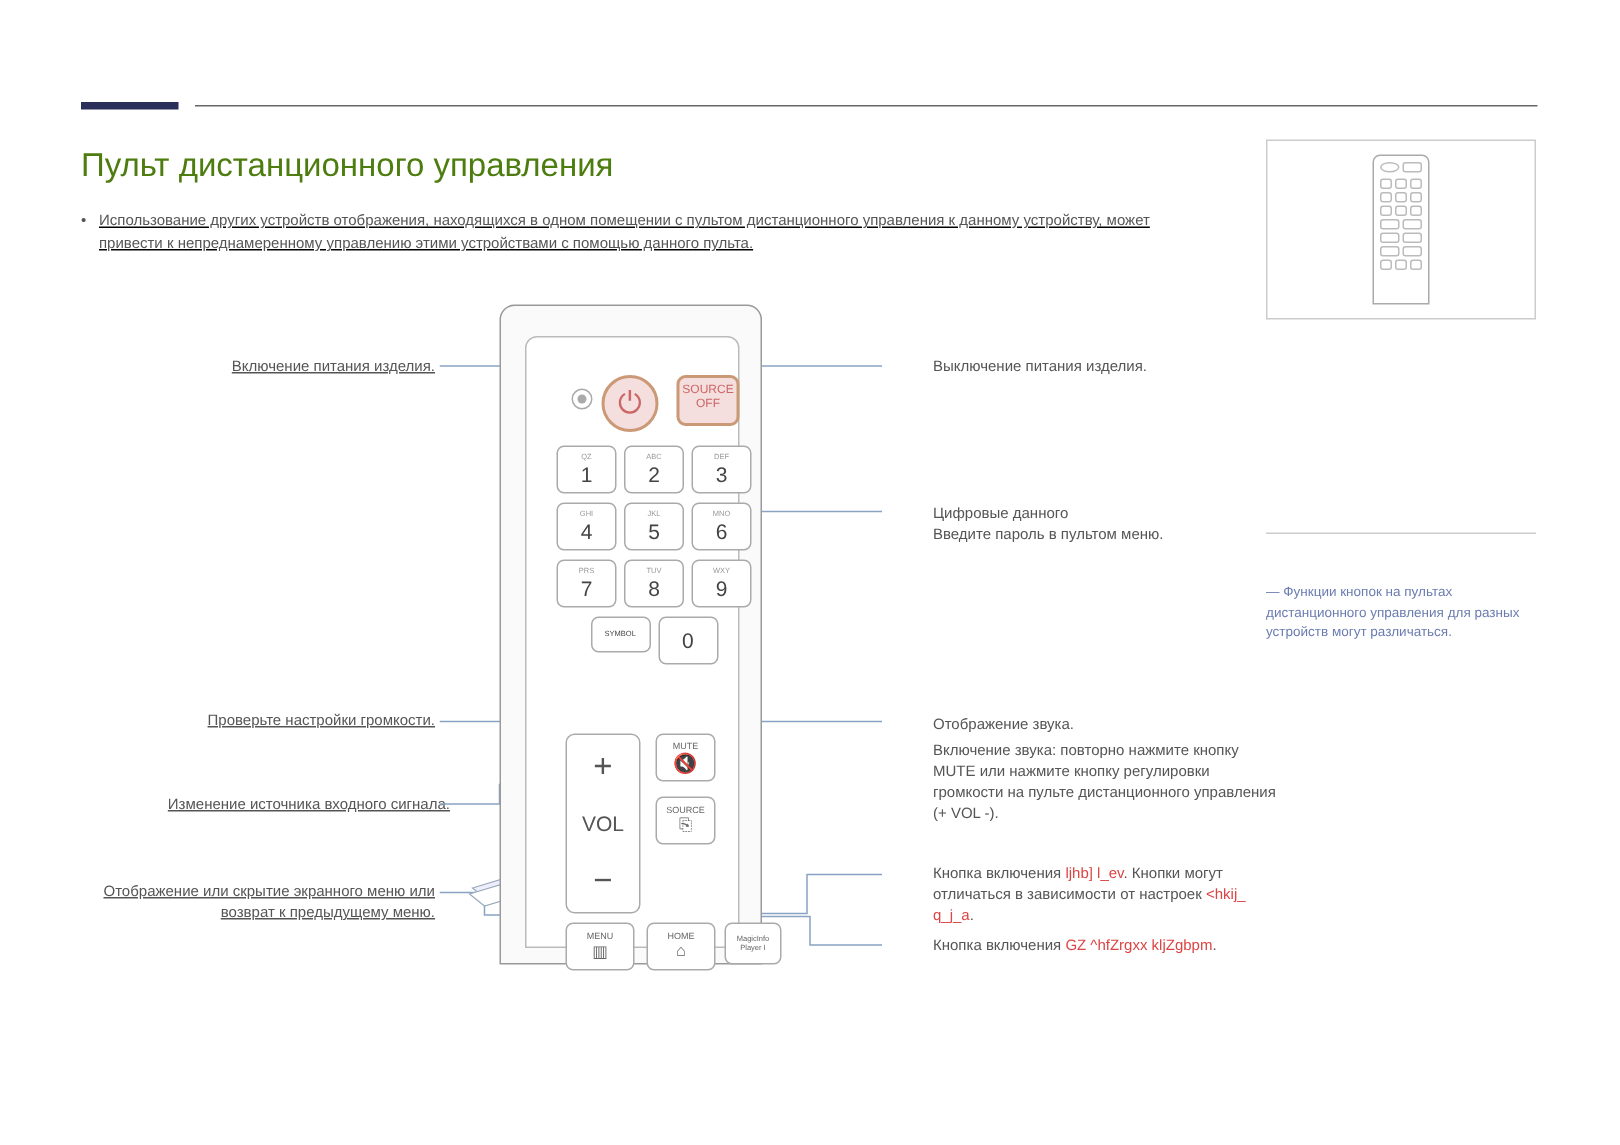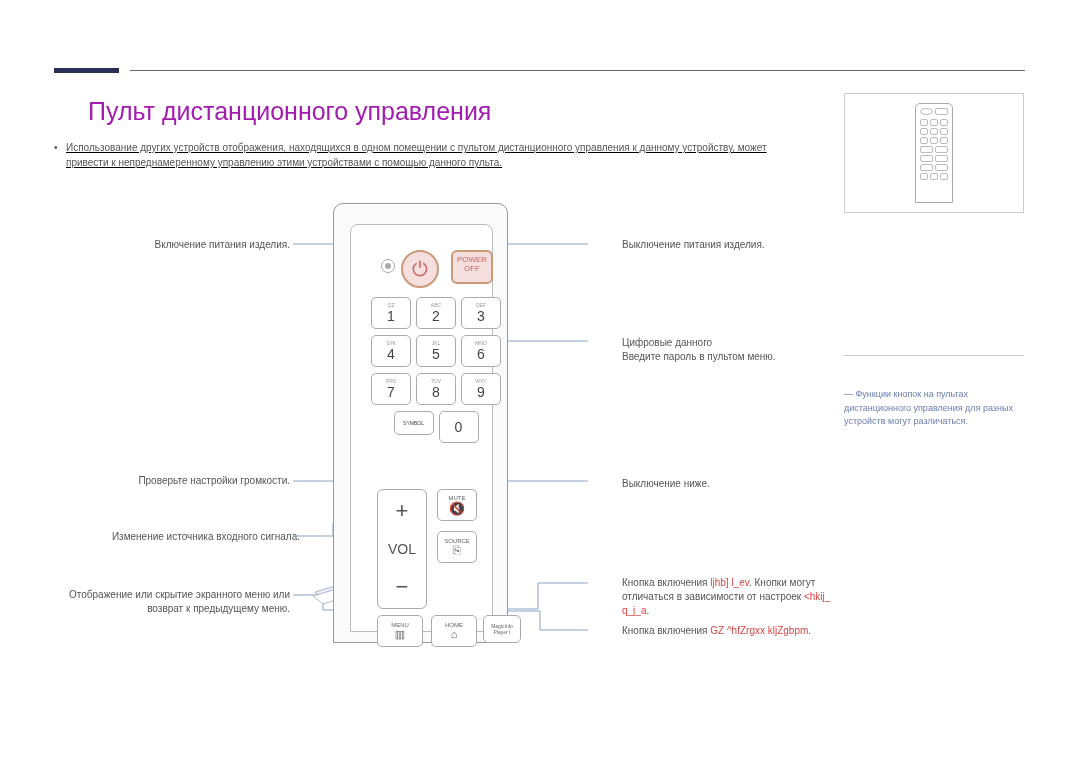--- a/index.html
+++ b/index.html
@@ -1,19 +1,19 @@
 <!DOCTYPE html>
 <html><head>
 <meta charset="utf-8">
 <style>
 * { margin: 0; padding: 0; box-sizing: border-box; }
 body { font-family: Arial, sans-serif; width: 1080px; height: 763px; background: #fff; position: relative; }
 .topbar { position: absolute; top: 68px; left: 54px; width: 65px; height: 5px; background: #2a2f5a; }
 .topline { position: absolute; top: 70px; left: 130px; width: 895px; height: 1px; background: #666; }
-.title { position: absolute; top: 97px; left: 54px; font-size: 25px; font-weight: 300; color: #a21caf; margin-left: 34px; }
+.title { position: absolute; top: 97px; left: 54px; font-size: 22px; font-weight: 300; color: #4d7c0f; }
 .bullets { position: absolute; top: 140px; left: 54px; width: 740px; text-decoration: underline; }
 .bullets li { list-style: none; font-size: 10px; color: #555; line-height: 1.5; margin-bottom: 6px; padding-left: 12px; position: relative; }
 .bullets li:before { content: "•"; position: absolute; left: 0; }
 
 .remote { position: absolute; top: 203px; left: 333px; width: 175px; height: 440px; border: 1px solid #999; border-radius: 10px 10px 0 0; background: #fafafa; }
 .panel { position: absolute; top: 20px; left: 16px; width: 143px; height: 408px; border: 1px solid #bbb; border-radius: 8px 8px 0 0; background: #fff; }
 .dot { position: absolute; top: 34px; left: 30px; width: 14px; height: 14px; border: 1px solid #aaa; border-radius: 50%; display: flex; align-items: center; justify-content: center; }
 .dot:after { content: ""; width: 6px; height: 6px; background: #aaa; border-radius: 50%; }
 .pwr { position: absolute; top: 25px; left: 50px; width: 38px; height: 38px; border: 2px solid #c97; border-radius: 50%; background: #f4dede; color: #c66; display: flex; align-items: center; justify-content: center; font-size: 20px; }
 .poff { position: absolute; top: 25px; left: 100px; width: 42px; height: 34px; border: 2px solid #c97; border-radius: 6px; background: #f4dede; color: #c66; font-size: 8px; text-align: center; padding-top: 4px; line-height: 1.1; }
@@ -30,21 +30,21 @@
 
 .sbtn { position: absolute; width: 40px; height: 32px; border: 1px solid #aaa; border-radius: 5px; font-size: 6px; text-align: center; display: flex; flex-direction: column; align-items: center; justify-content: center; color: #666; background: #fff; }
 .mute { top: 264px; left: 86px; }
 .source { top: 306px; left: 86px; }
 .menu { top: 390px; left: 26px; width: 46px; }
 .home { top: 390px; left: 80px; width: 46px; }
 .magic { top: 390px; left: 132px; width: 38px; height: 28px; font-size: 5px; }
 
 .lbl { position: absolute; font-size: 10px; color: #555; line-height: 1.4; }
 .lbl.r { left: 622px; width: 220px; }
-.lbl.l { text-align: right; }
+.lbl.l { text-align: right; text-decoration: underline; }
 
 .ln { position: absolute; stroke: #89a3c4; stroke-width: 1; fill: none; }
 .ldot { position: absolute; width: 5px; height: 5px; background: #89a3c4; border-radius: 50%; }
 
 .side { position: absolute; top: 93px; left: 844px; width: 180px; height: 120px; border: 1px solid #ccc; display: flex; align-items: center; justify-content: center; }
 .mini { width: 38px; height: 100px; border: 1px solid #aaa; border-radius: 5px 5px 0 0; padding: 4px; display: flex; flex-direction: column; gap: 2px; }
 .mrow { display: flex; gap: 2px; }
 .mk { flex: 1; height: 7px; border: 1px solid #bbb; border-radius: 2px; }
 .mtop { height: 9px; }
 
@@ -70,21 +70,22 @@
 <div class="lbl l" style="top:474px; left:90px; width:200px">Проверьте настройки громкости.</div>
 <div class="lbl l" style="top:530px; left:60px; width:240px">Изменение источника входного сигнала.</div>
 <div class="lbl l" style="top:588px; left:50px; width:240px">Отображение или скрытие экранного меню или возврат к предыдущему меню.</div>
 
 <div class="lbl r" style="top:238px">Выключение питания изделия.</div>
 <div class="lbl r" style="top:336px">
   <div>Цифровые данного</div>
   <div>Введите пароль в пультом меню.</div>
 </div>
 <div class="lbl r" style="top:477px; width:230px">
-  <div>Выключение ниже.</div>
+  <div>Отображение звука.</div>
+  <div style="margin-top:3px">Включение звука: повторно нажмите кнопку MUTE или нажмите кнопку регулировки громкости на пульте дистанционного управления (+ VOL -).</div>
 </div>
 <div class="lbl r" style="top:576px; width:235px">
   <span>Кнопка включения </span><span class="red">ljhb] l_ev</span><span>. Кнопки могут отличаться в зависимости от настроек </span><span class="red">&lt;hkij_ q_j_a</span><span>.</span>
 </div>
 <div class="lbl r" style="top:624px; width:235px">
   <span>Кнопка включения </span><span class="red">GZ ^hfZrgxx kljZgbpm</span><span>.</span>
 </div>
 
 <svg class="ln" style="top:243px; left:293px" width="88" height="2">
     <line x1="0" y1="1" x2="88" y2="1"></line>
@@ -130,21 +131,21 @@
 
 <svg class="sheet" viewBox="0 0 40 30">
   <polygon points="5,12 25,6 35,14 15,20" fill="#eef" stroke="#9ab" stroke-width="0.8"></polygon>
   <polygon points="3,16 23,10 33,18 13,24" fill="#fff" stroke="#9ab" stroke-width="0.8"></polygon>
 </svg>
 
 <div class="remote">
   <div class="panel">
     <div class="dot"></div>
     <div class="pwr">⏻</div>
-    <div class="poff"><span>POWER OFF</span></div>
+    <div class="poff"><span>SOURCE OFF</span></div>
     <div class="keys">
       <div class="krow">
         <div class="key">
             <span class="sub">QZ</span>
             <span>1</span>
           </div>
         <div class="key">
             <span class="sub">ABC</span>
             <span>2</span>
           </div>

